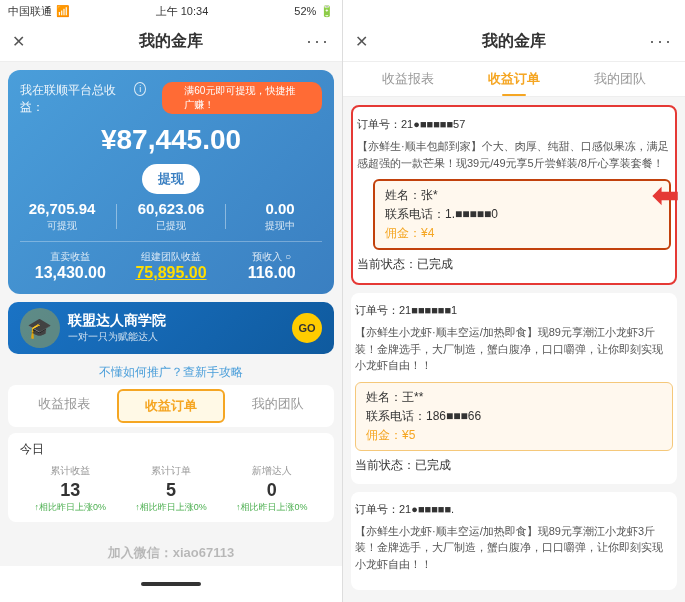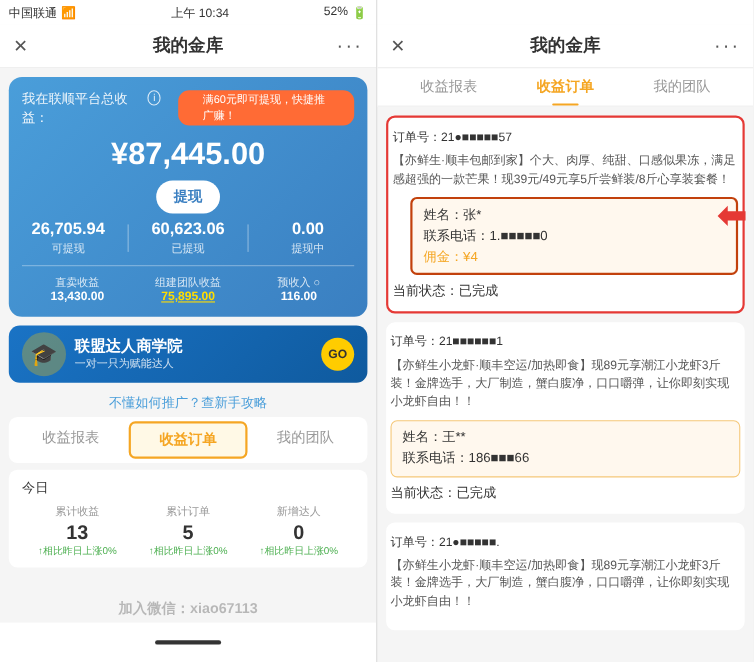--- a/index.html
+++ b/index.html
@@ -132,21 +132,21 @@
     }
 
     .earnings-row {
       display: flex;
       gap: 12px;
       padding: 0 6px;
       margin-top: 6px;
     }
     .earnings-item { flex: 1; text-align: center; }
     .earnings-item .earn-label { font-size: 10px; color: rgba(255,255,255,0.8); }
-    .earnings-item .earn-val { font-size: 11px; font-weight: 600; text-align: center; }
+    .earnings-item .earn-val { font-size: 16px; font-weight: 600; text-align: center; }
 
     .banner-area {
       margin: 0 8px 6px 8px;
       background: linear-gradient(135deg, #1a73c5, #0f5a9e);
       border-radius: 10px;
       height: 52px;
       display: flex;
       align-items: center;
       padding: 0 12px;
       position: relative;
@@ -531,20 +531,21 @@
 
       <div style="position:absolute; right:-2px; top:50%; transform:translateY(-50%); color:#e53935; font-size:32px; font-weight:900; z-index:10;">⬅</div>
     </div>
 
     <div class="order-card">
       <div class="order-id">订单号：21■■■■■■1</div>
       <div class="order-desc">【亦鲜生小龙虾·顺丰空运/加热即食】现89元享潮江小龙虾3斤装！金牌选手，大厂制造，蟹白腹净，口口嚼弹，让你即刻实现小龙虾自由！！</div>
       <div class="customer-info">
         <div class="info-row">姓名：王**</div>
         <div class="info-row">联系电话：186■■■66</div>
+        <div class="commission-row">佣金：¥5</div>
       </div>
       <div class="status-row">
         <span>当前状态：已完成</span>
       </div>
     </div>
 
     <div class="order-card">
       <div class="order-id">订单号：21●■■■■■.</div>
       <div class="order-desc">【亦鲜生小龙虾·顺丰空运/加热即食】现89元享潮江小龙虾3斤装！金牌选手，大厂制造，蟹白腹净，口口嚼弹，让你即刻实现小龙虾自由！！</div>
     </div>

